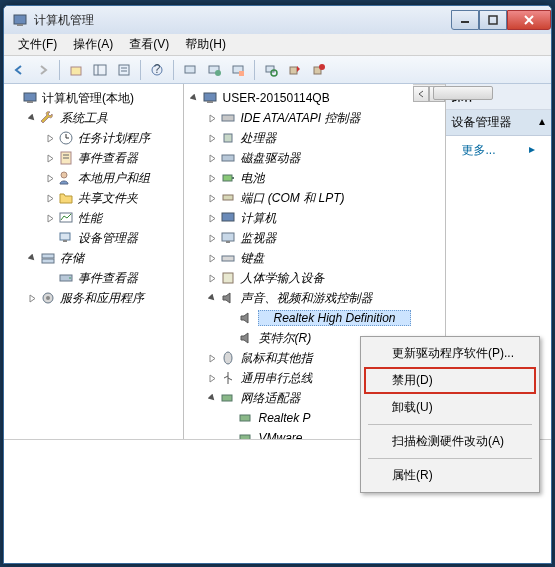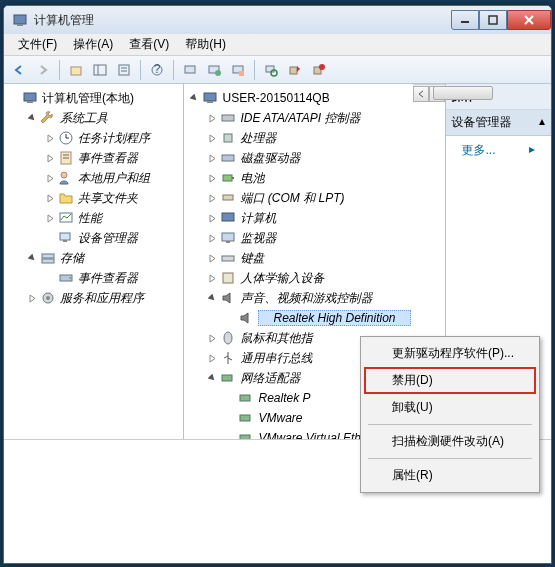--- a/index.html
+++ b/index.html
@@ -511,20 +511,31 @@
                       <div class="tree-row">
                         <span class="twisty blank"></span>
                         <span class="node-icon">
                           <svg width="16" height="16">
                             <path d="M3 6 L6 6 L10 3 L10 13 L6 10 L3 10 Z" fill="#888" stroke="#555"></path>
                           </svg>
                         </span>
                         <span class="node-label sel">Realtek High Definition</span>
                       </div>
                     </li>
+                  <li>
+                      <div class="tree-row">
+                        <span class="twisty blank"></span>
+                        <span class="node-icon">
+                          <svg width="16" height="16">
+                            <path d="M3 6 L6 6 L10 3 L10 13 L6 10 L3 10 Z" fill="#888" stroke="#555"></path>
+                          </svg>
+                        </span>
+                        <span class="node-label">英特尔(R)</span>
+                      </div>
+                    </li>
                 </ul>
               </li>
               <li>
                   <div class="tree-row">
                     <span class="twisty">
                       <svg width="9" height="9">
                         <path d="M2 1 L7 4.5 L2 8 Z" fill="none" stroke="#888"></path>
                       </svg>
                     </span>
                     <span class="node-icon">

